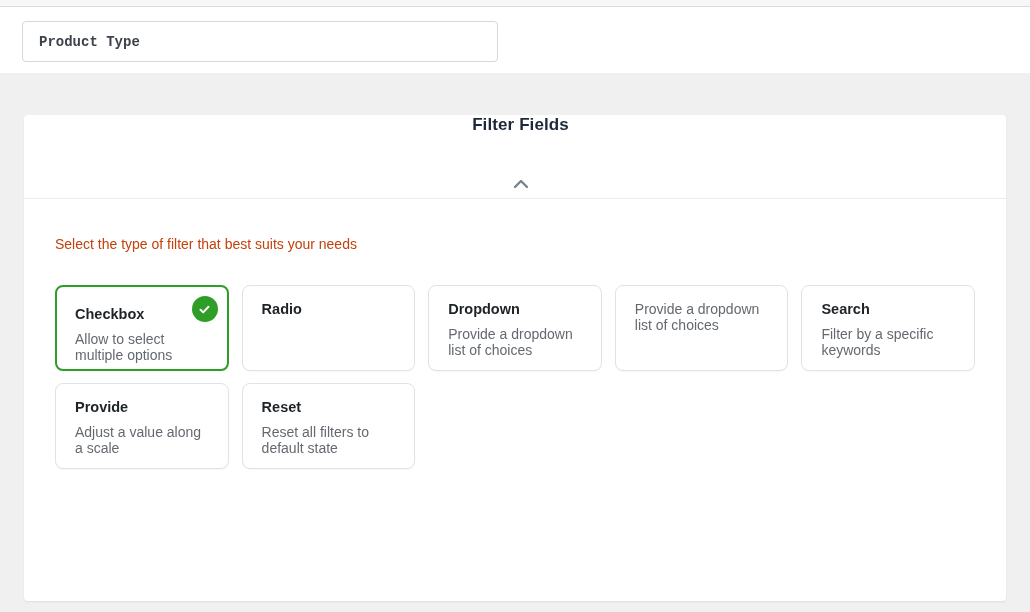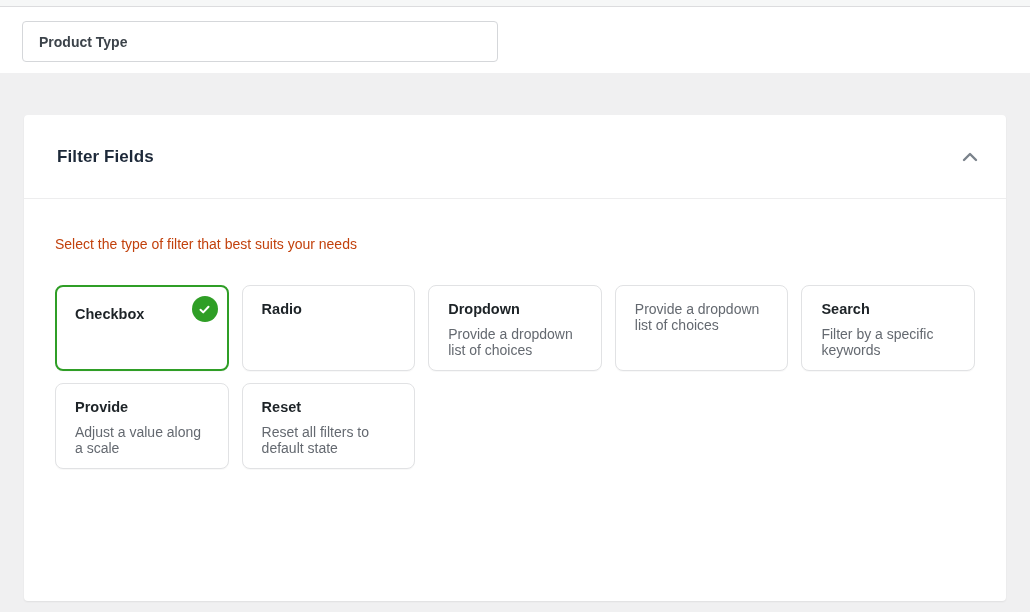--- a/index.html
+++ b/index.html
@@ -13,33 +13,34 @@
   .top-strip {
     height: 7px; background: #f6f7f7; border-bottom: 1px solid #dcdcde;
   }
   .input-section {
     background: #ffffff; padding: 14px 0 11px 22px; height: 66px;
   }
   .title-input {
     width: 476px; height: 41px;
     border: 1px solid #d5d7da; border-radius: 4px;
     padding: 0 16px; font-size: 14px; font-weight: 600; color: #3c434a;
-    font-family: Liberation Sans, sans-serif;
+    font-family: Liberation Mono, monospace;
     background: #fff; outline: none; display: block;
   }
   .content { padding: 42px 24px 0; }
   .panel {
     background: #ffffff; border-radius: 4px;
     box-shadow: 0 1px 2px rgba(0,0,0,.07);
     height: 486px;
   }
   .panel-header {
     display: flex; align-items: center; justify-content: space-between;
     height: 84px; padding: 0 22px 0 33px;
     border-bottom: 1px solid #ededee;
+    flex-direction: column;
   }
   .panel-title {
     font-size: 17px; font-weight: 700; color: #1d2939; letter-spacing: .1px;
   }
   .collapse-btn {
     background: none; border: none; padding: 4px; cursor: pointer;
     display: flex; align-items: center; justify-content: center;
   }
   .panel-body { padding: 0 31px; }
   .subtitle {
@@ -103,20 +104,21 @@
 
       <div class="grid">
 
       <div class="card selected">
             <span class="check-badge">
               <svg width="13" height="13" viewBox="0 0 13 13" fill="none">
                 <path d="M2.5 6.8 L5.2 9.4 L10.5 3.8" stroke="#ffffff" stroke-width="2" stroke-linecap="round" stroke-linejoin="round"></path>
               </svg>
             </span>
             <h3 class="card-title">Checkbox</h3>
+            <p class="card-desc">Allow to select multiple options</p>
           </div>
           <div class="card">
 
             <h3 class="card-title">Radio</h3>
           </div>
           <div class="card">
 
             <h3 class="card-title">Dropdown</h3>
             <p class="card-desc">Provide a dropdown list of choices</p>
           </div>

